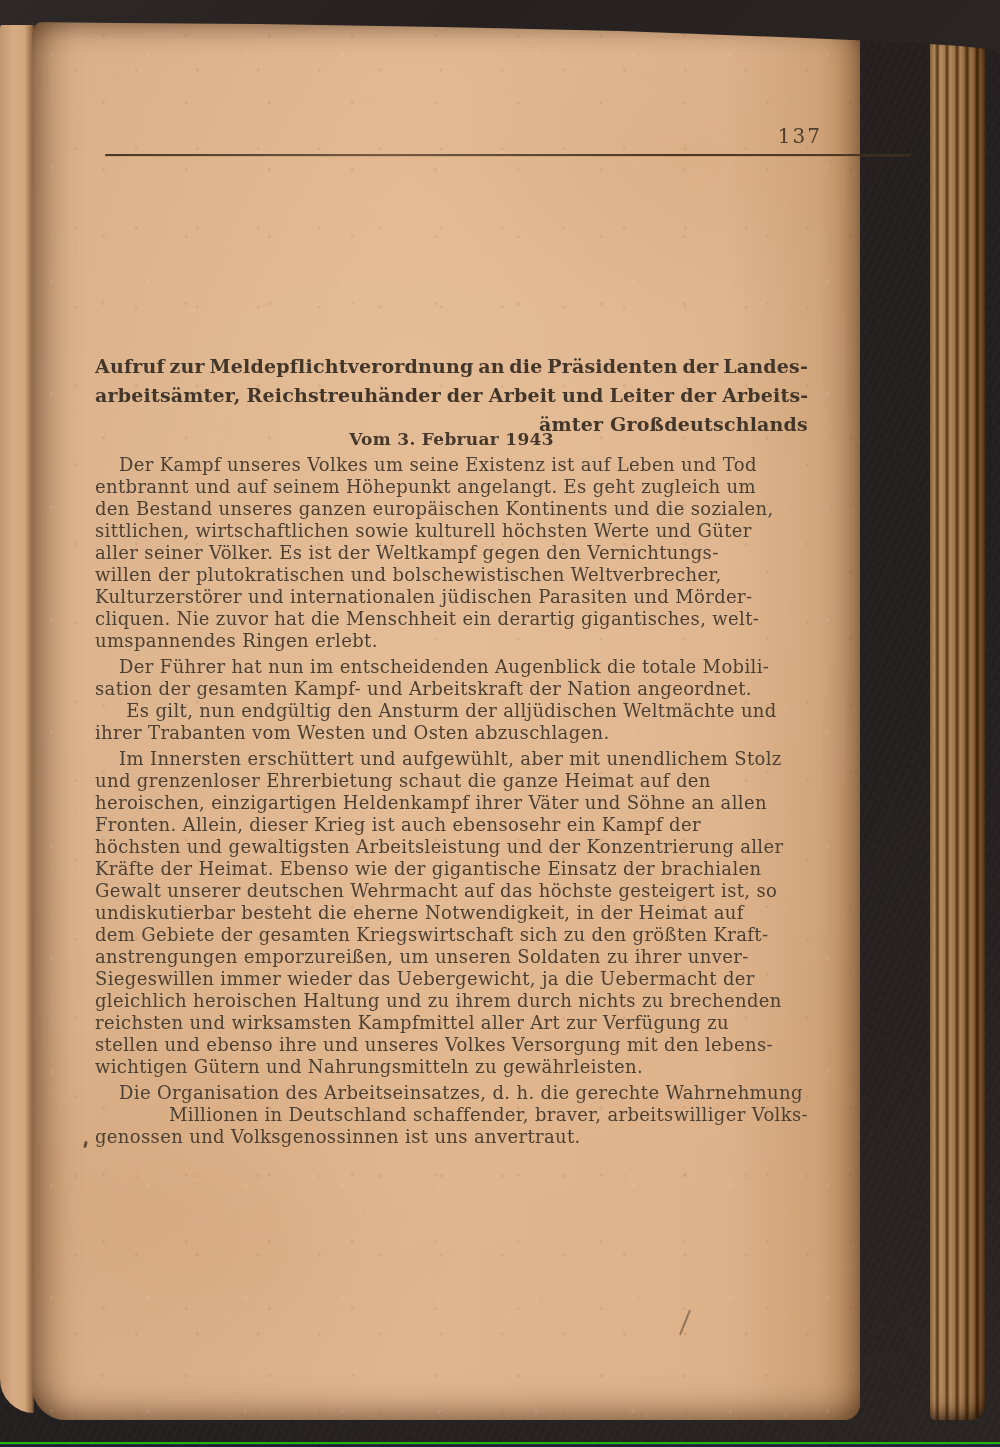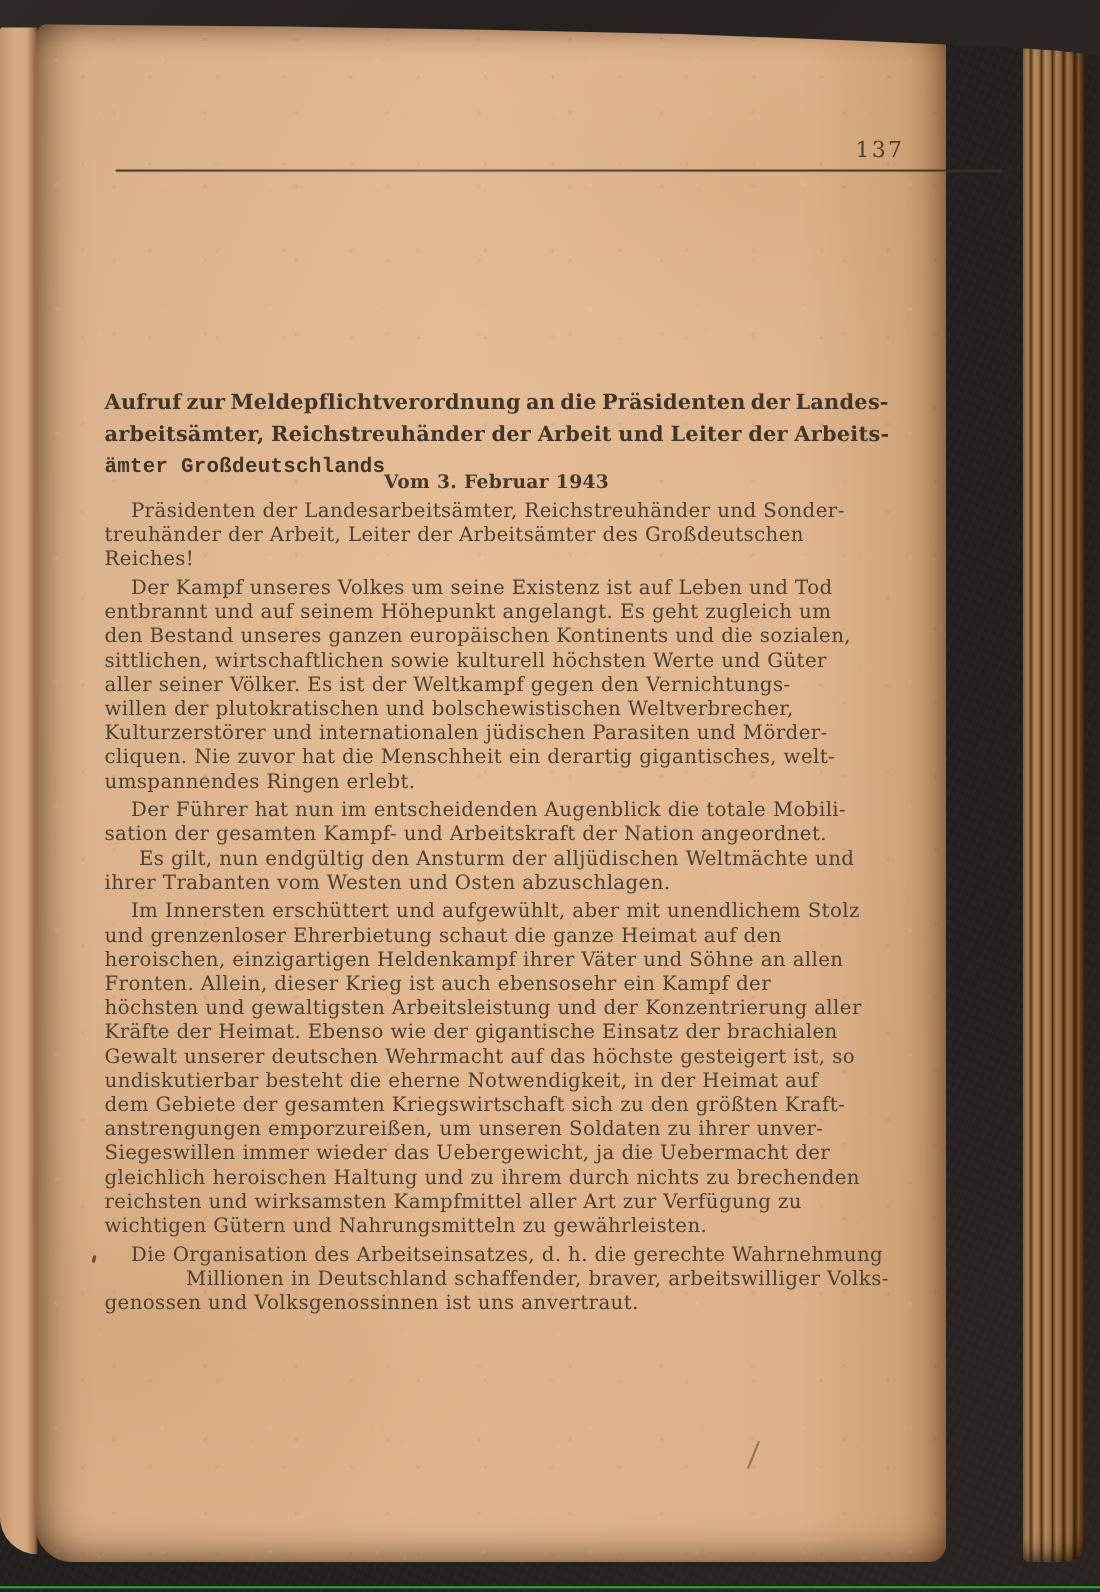--- a/index.html
+++ b/index.html
@@ -73,21 +73,21 @@
   }
   .body-text{
     position:absolute; top:433px; left:63px; width:713px;
     font-size:18px; line-height:22px; color:#4c4034; letter-spacing:.35px;
   }
   .para{ margin:0 0 4px 0; }
   .line{ display:block; }
   .jline{ white-space:nowrap; }
   .line.indent{ padding-left:24px; }
   .lline{ text-align:left; }
-  .cline{ text-align:left;font-family:Liberation Mono, monospace; }
+  .cline{ text-align:right; }
   
   .ink-mark{
     position:absolute; left:52px; top:1120px; width:3px; height:7px; z-index:3;
     background:rgba(66,50,35,.75); border-radius:2px; transform:rotate(14deg);
   }
   .scratch-mark{
     position:absolute; left:652px; top:1288px; width:1.6px; height:27px; z-index:3;
     background:rgba(72,56,40,.5); transform:rotate(22deg); border-radius:1px;
   }
   
@@ -114,25 +114,20 @@
     <div class="heading">
       <div class="hline jline" style="word-spacing: -2.14286px;">Aufruf zur Meldepflichtverordnung an die Präsidenten der Landes-</div>
       <div class="hline jline" style="word-spacing: -0.857143px;">arbeitsämter, Reichstreuhänder der Arbeit und Leiter der Arbeits-</div>
       <div class="hline cline">ämter Großdeutschlands</div>
     </div>
 
     <div class="date-line">Vom 3. Februar 1943</div>
 
     <div class="body-text">
         <div class="para">
-          <div class="line jline indent" style="word-spacing: 0px;">Präsidenten der Landesarbeitsämter, Reichstreuhänder und Sonder-</div>
-          <div class="line jline" style="word-spacing: 0px;">treuhänder der Arbeit, Leiter der Arbeitsämter des Großdeutschen</div>
-          <div class="line lline">Reiches!</div>
-        </div>
-        <div class="para">
           <div class="line jline indent" style="word-spacing: 0px;">Der Kampf unseres Volkes um seine Existenz ist auf Leben und Tod</div>
           <div class="line jline" style="word-spacing: 0px;">entbrannt und auf seinem Höhepunkt angelangt. Es geht zugleich um</div>
           <div class="line jline" style="word-spacing: 0px;">den Bestand unseres ganzen europäischen Kontinents und die sozialen,</div>
           <div class="line jline" style="word-spacing: 0px;">sittlichen, wirtschaftlichen sowie kulturell höchsten Werte und Güter</div>
           <div class="line jline" style="word-spacing: 0px;">aller seiner Völker. Es ist der Weltkampf gegen den Vernichtungs-</div>
           <div class="line jline" style="word-spacing: 0px;">willen der plutokratischen und bolschewistischen Weltverbrecher,</div>
           <div class="line jline" style="word-spacing: 0px;">Kulturzerstörer und internationalen jüdischen Parasiten und Mörder-</div>
           <div class="line jline" style="word-spacing: 0px;">cliquen. Nie zuvor hat die Menschheit ein derartig gigantisches, welt-</div>
           <div class="line lline">umspannendes Ringen erlebt.</div>
         </div>
@@ -149,20 +144,21 @@
           <div class="line jline" style="word-spacing: 0px;">Fronten. Allein, dieser Krieg ist auch ebensosehr ein Kampf der</div>
           <div class="line jline" style="word-spacing: 0px;">höchsten und gewaltigsten Arbeitsleistung und der Konzentrierung aller</div>
           <div class="line jline" style="word-spacing: 0px;">Kräfte der Heimat. Ebenso wie der gigantische Einsatz der brachialen</div>
           <div class="line jline" style="word-spacing: 0px;">Gewalt unserer deutschen Wehrmacht auf das höchste gesteigert ist, so</div>
           <div class="line jline" style="word-spacing: 0px;">undiskutierbar besteht die eherne Notwendigkeit, in der Heimat auf</div>
           <div class="line jline" style="word-spacing: 0px;">dem Gebiete der gesamten Kriegswirtschaft sich zu den größten Kraft-</div>
           <div class="line jline" style="word-spacing: 0px;">anstrengungen emporzureißen, um unseren Soldaten zu ihrer unver-</div>
           <div class="line jline" style="word-spacing: 0px;">Siegeswillen immer wieder das Uebergewicht, ja die Uebermacht der</div>
           <div class="line jline" style="word-spacing: 0px;">gleichlich heroischen Haltung und zu ihrem durch nichts zu brechenden</div>
           <div class="line jline" style="word-spacing: 0px;">reichsten und wirksamsten Kampfmittel aller Art zur Verfügung zu</div>
+          <div class="line jline" style="word-spacing: 0px;">stellen und ebenso ihre und unseres Volkes Versorgung mit den lebens-</div>
           <div class="line lline">wichtigen Gütern und Nahrungsmitteln zu gewährleisten.</div>
         </div>
         <div class="para">
           <div class="line jline indent" style="word-spacing: 0px;">Die Organisation des Arbeitseinsatzes, d. h. die gerechte Wahrnehmung</div>
           <div class="line jline" style="word-spacing: 0px; text-align: right;">Millionen in Deutschland schaffender, braver, arbeitswilliger Volks-</div>
           <div class="line lline">genossen und Volksgenossinnen ist uns anvertraut.</div>
         </div>
       </div>
 
     <div class="ink-mark"></div>

